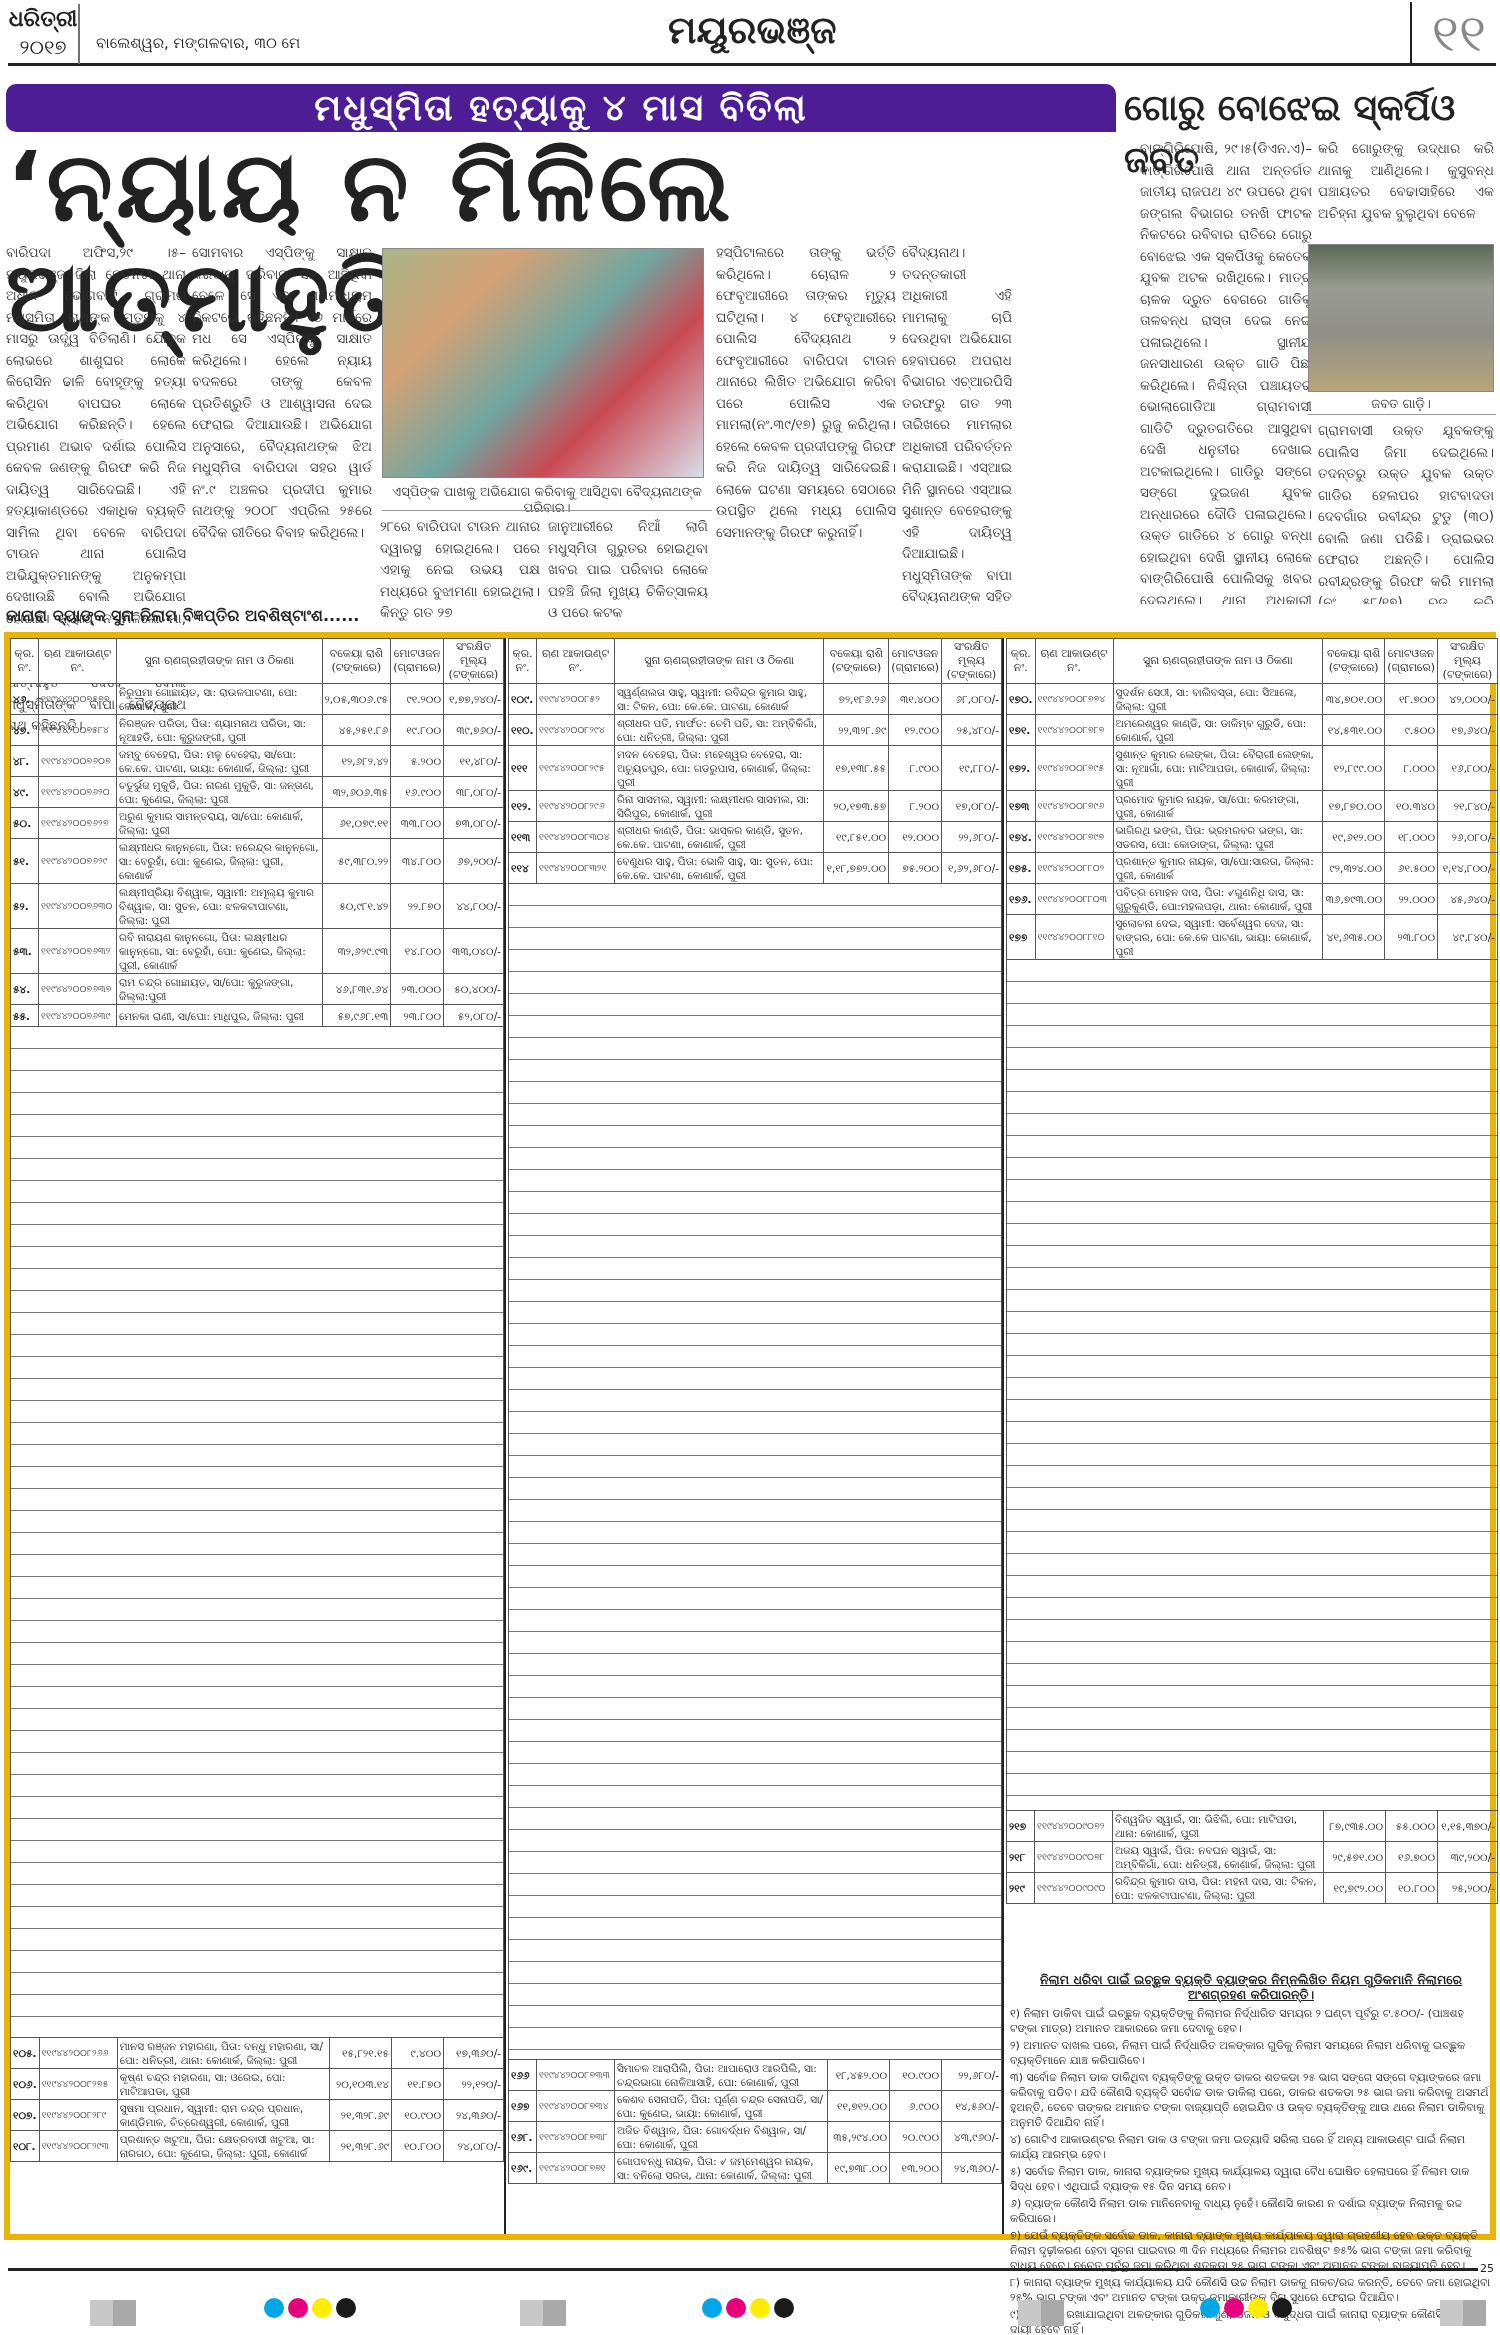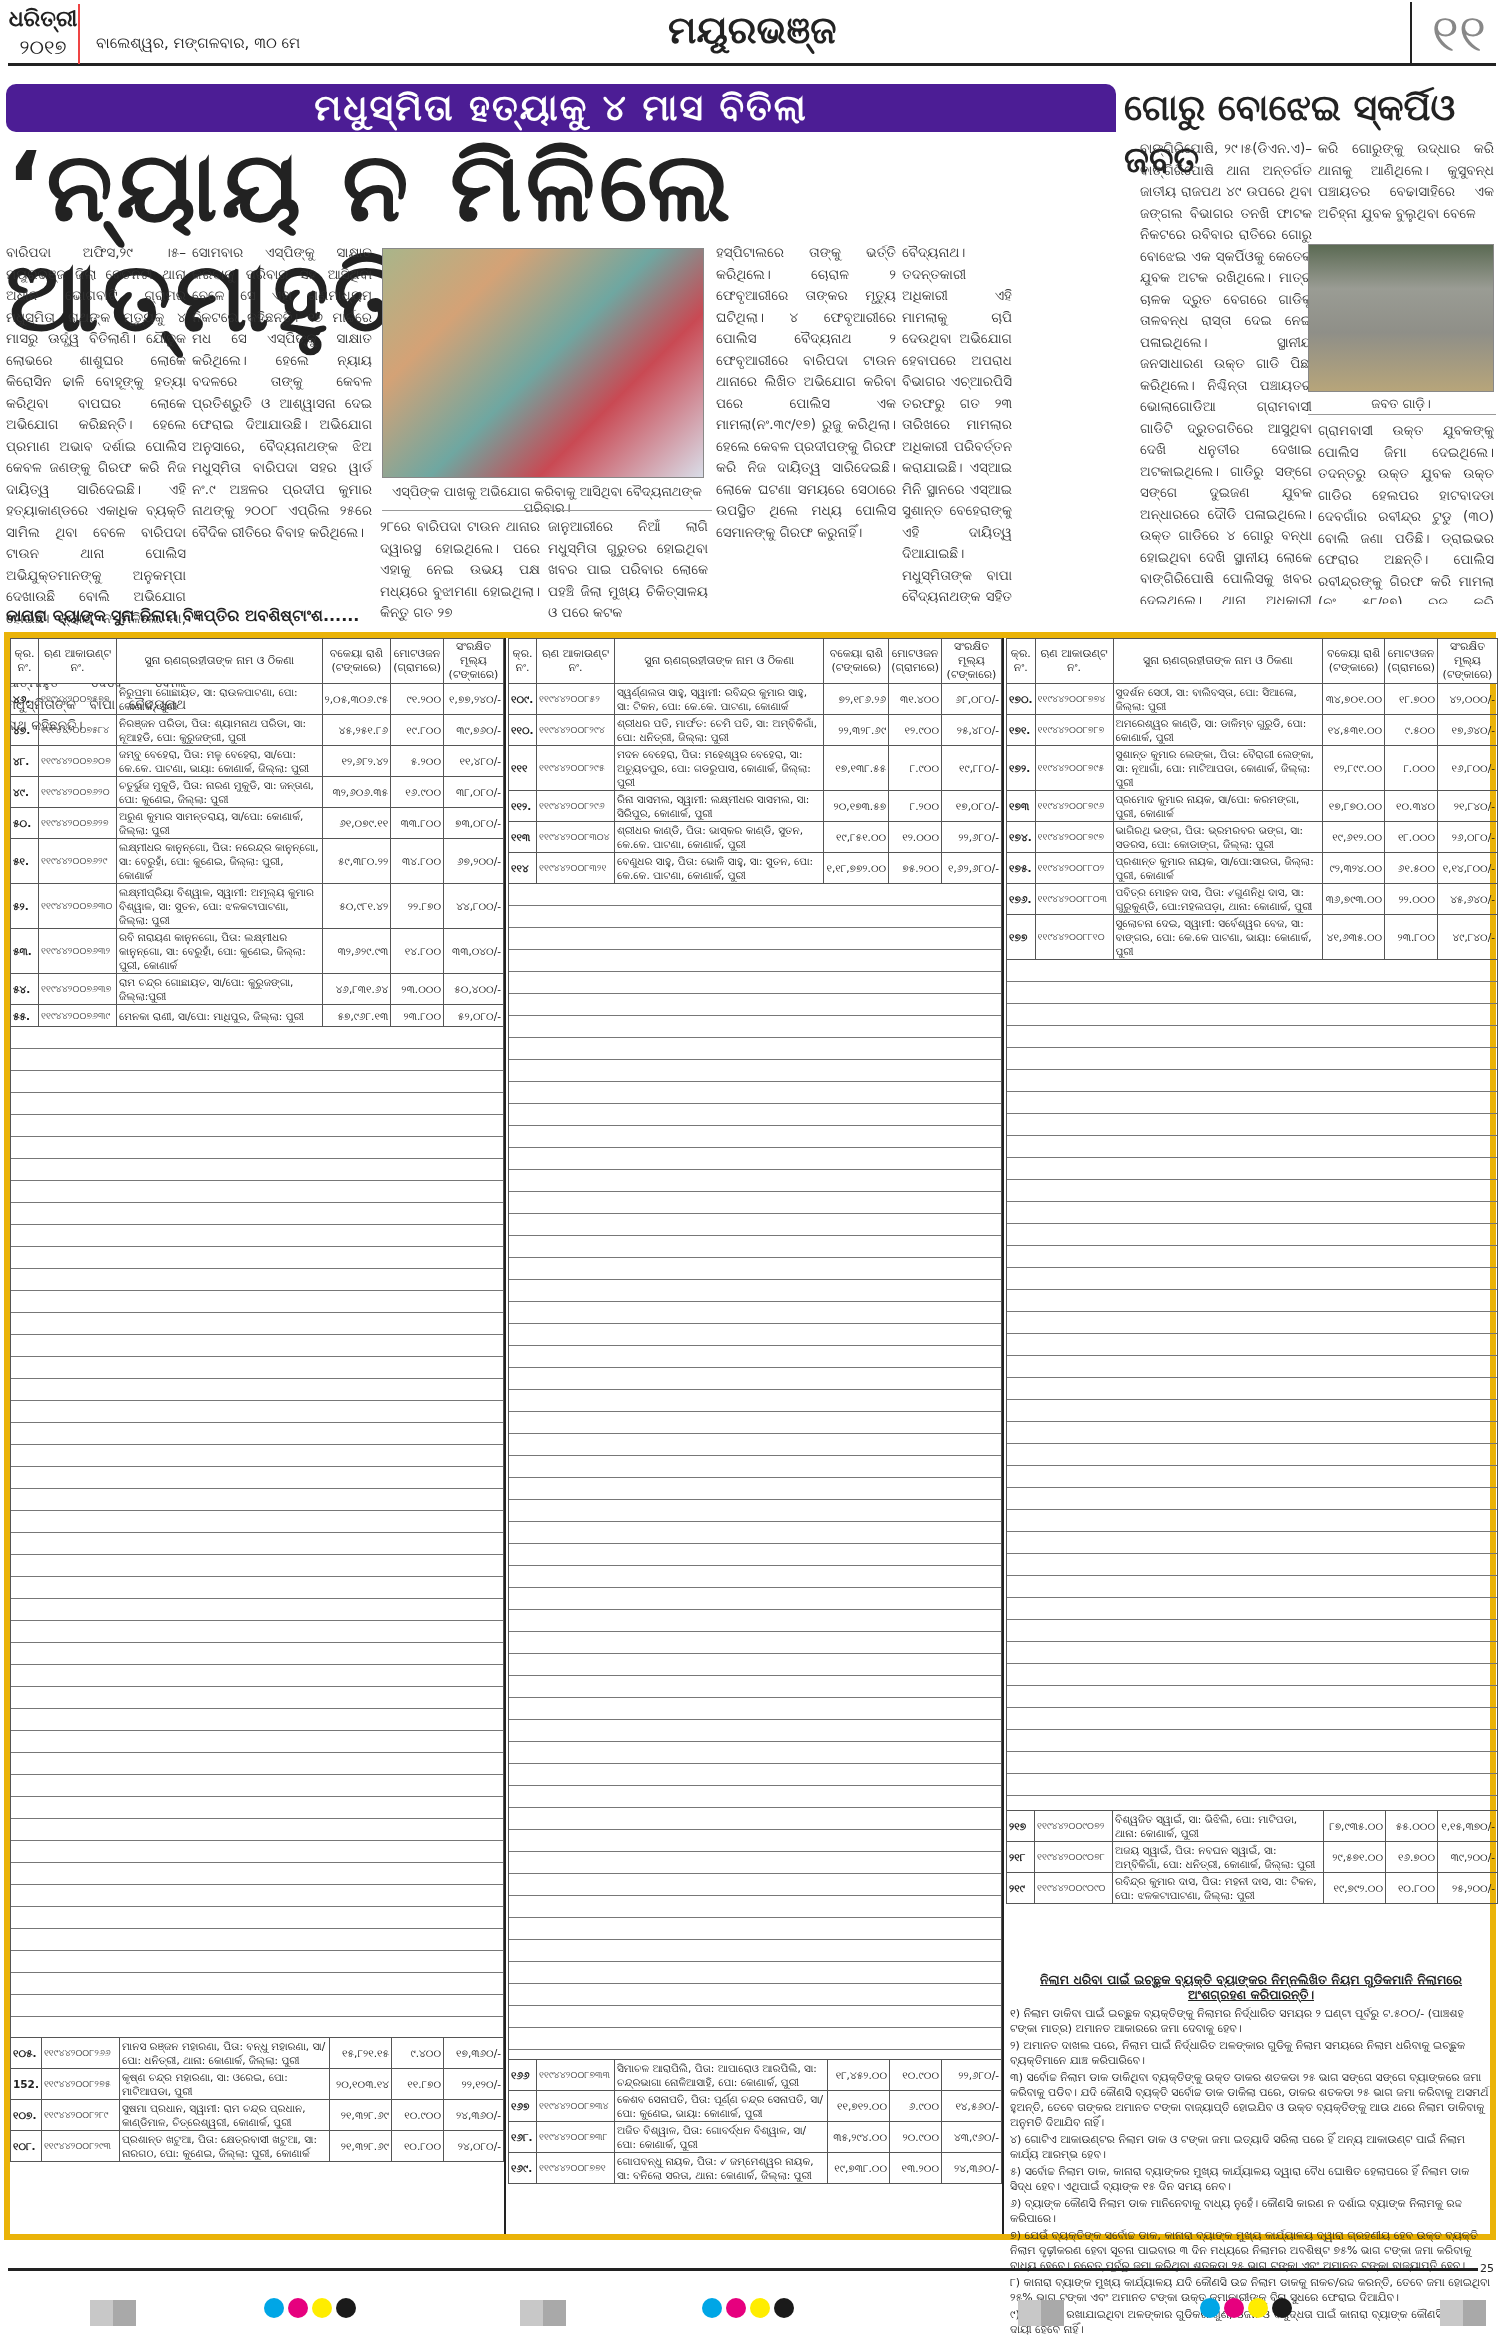--- a/index.html
+++ b/index.html
@@ -1,21 +1,21 @@
 <!DOCTYPE html>
 <html><head>
 <meta charset="utf-8">
 <style>
   * { box-sizing: border-box; margin: 0; padding: 0; }
   html, body { width: 1500px; height: 2335px; background: #fff; overflow: hidden; }
   body { font-family: "DejaVu Sans", sans-serif; color: #222; position: relative; }
 
   
   .masthead { position: absolute; left: 8px; top: 4px; width: 1488px; height: 62px; border-bottom: 3px solid #222; }
-  .brand { position: absolute; left: 0; top: 0; width: 72px; height: 60px; text-align: center; border-right: 2px solid #ef4444; }
+  .brand { position: absolute; left: 0; top: 0; width: 72px; height: 60px; text-align: center; border-right: 2px solid #737373; }
   .brand .b1 { font-size: 22px; font-weight: bold; line-height: 30px; }
   .brand .b2 { font-size: 20px; line-height: 26px; }
   .dateline { position: absolute; left: 88px; top: 30px; font-size: 15px; }
   .section-title { position: absolute; left: 660px; top: 4px; font-size: 38px; font-weight: bold; }
   .page-num { position: absolute; right: 10px; top: -2px; font-size: 52px; color: #888; border-left: 2px solid #222; padding-left: 20px; line-height: 62px; }
 
   
   .kicker { position: absolute; left: 6px; top: 84px; width: 1110px; height: 48px; background: #4c1d95; border-radius: 10px 10px 0 10px; color: #fff; font-size: 36px; font-weight: bold; text-align: center; line-height: 48px; letter-spacing: 2px; }
   .side-head { position: absolute; left: 1124px; top: 82px; font-size: 36px; font-weight: bold; line-height: 52px; }
   .headline { position: absolute; left: 6px; top: 132px; width: 1000px; font-size: 96px; font-weight: bold; line-height: 110px; letter-spacing: 4px; }
@@ -203,21 +203,21 @@
       <tbody>
         <tr>
             <td class="sn">୧୦୫.</td>
             <td class="acc">୧୧୯୪୪୨୦୦୮୨୬୬</td>
             <td>ମାନସ ରଞ୍ଜନ ମହାରଣା, ପିତା: ବନ୍ଧୁ ମହାରଣା, ସା/ପୋ: ଧନିତ୍ରୀ, ଥାନା: କୋଣାର୍କ, ଜିଲ୍ଲା: ପୁରୀ</td>
             <td class="num">୧୫,୮୨୧.୧୫</td>
             <td class="num">୯.୪୦୦</td>
             <td class="num">୧୭,୩୬୦/-</td>
           </tr>
         <tr>
-            <td class="sn">152.</td>
+            <td class="sn">୧୦୬.</td>
             <td class="acc">୧୧୯୪୪୨୦୦୮୨୭୫</td>
             <td>କୃଷ୍ଣ ଚନ୍ଦ୍ର ମହାରଣା, ସା: ଓରେଇ, ପୋ: ମାଟିଆପଡା, ପୁରୀ</td>
             <td class="num">୨୦,୧୦୩.୧୪</td>
             <td class="num">୧୧.୮୭୦</td>
             <td class="num">୨୨,୧୨୦/-</td>
           </tr>
         <tr>
             <td class="sn">୧୦୭.</td>
             <td class="acc">୧୧୯୪୪୨୦୦୮୨୮୯</td>
             <td>ସୁଷମା ପ୍ରଧାନ, ସ୍ୱାମୀ: ରାମ ଚନ୍ଦ୍ର ପ୍ରଧାନ, କାଣ୍ଡିମାଳ, ଚିତ୍ରେଶ୍ୱରୀ, କୋଣାର୍କ, ପୁରୀ</td>

